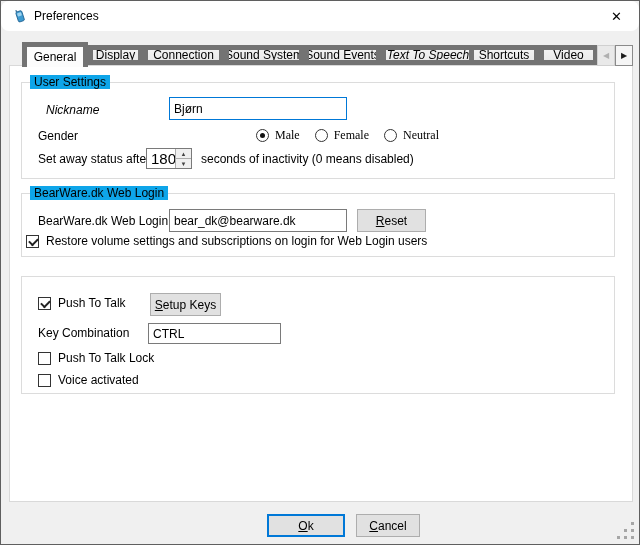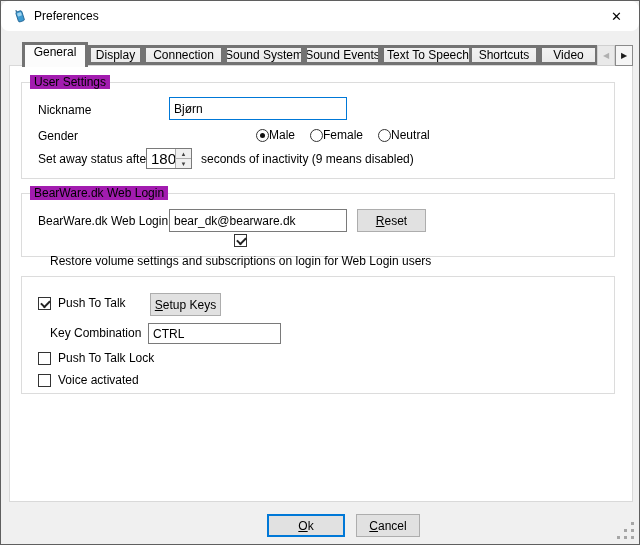--- a/index.html
+++ b/index.html
@@ -5,34 +5,34 @@
   html,body{margin:0;padding:0;background:#cfcfcf;font-family:"Liberation Sans",sans-serif;}
   .window{position:relative;width:640px;height:545px;background:#f0f0f0;border:1px solid #5f5f5f;
           box-sizing:border-box;font-size:12px;color:#000;overflow:hidden;}
   
   .titlebar{position:absolute;left:0;top:0;width:100%;height:30px;background:#ffffff;border-radius:8px;}
   .app-icon{position:absolute;left:11px;top:7px;width:16px;height:16px;}
   .title-text{position:absolute;left:33px;top:0;line-height:30px;font-size:12px;}
   .close-btn{position:absolute;top:0;right:0;width:45px;height:30px;display:flex;align-items:center;
              justify-content:center;font-size:13px;color:#000;cursor:default;}
   
-  .tab{position:absolute;top:44px;height:20px;box-sizing:border-box;border:3px solid #737373;
-       background:linear-gradient(#f2f2f2,#eaeaea);display:flex;align-items:flex-start;justify-content:center;
+  .tab{position:absolute;top:44px;height:20px;box-sizing:border-box;border:5px solid #737373;
+       background:linear-gradient(#f2f2f2,#eaeaea);display:flex;align-items:center;justify-content:center;
        font-size:12px;white-space:nowrap;overflow:hidden;z-index:1;}
   .tab[data-selected="true"]{top:41px;height:25px;background:#fcfcfc;border-bottom:none;z-index:3;}
   .tab-scroll{position:absolute;top:44px;height:21px;width:18px;box-sizing:border-box;z-index:4;
               display:flex;align-items:center;justify-content:center;font-size:8px;}
   .tab-scroll.left{left:596px;background:#e9e9e9;border:1px solid #d0d0d0;color:#b0b0b0;}
   .tab-scroll.right{left:614px;background:#f5f5f5;border:1px solid #8a8a8a;color:#1a1a1a;}
   
   .pane{position:absolute;left:8px;top:64px;width:624px;height:437px;background:#ffffff;
         border:1px solid #d9d9d9;box-sizing:border-box;z-index:2;}
   
   .groupbox{position:absolute;left:11px;width:594px;border:1px solid #dcdcdc;box-sizing:border-box;}
-  .groupbox .gb-title{position:absolute;top:-8px;left:8px;background:#a21caf;padding:0 4px;line-height:14px;}
+  .groupbox .gb-title{position:absolute;top:-8px;left:8px;background:#0ea5e9;padding:0 4px;line-height:14px;}
   .gb-user{top:16px;height:97px;}
   .gb-web{top:127px;height:64px;}
   .gb-voice{top:210px;height:118px;}
   .fl{position:absolute;line-height:14px;white-space:nowrap;}
   
   .txt{position:absolute;box-sizing:border-box;background:#fff;border:1px solid #7a7a7a;
        font-family:"Liberation Sans",sans-serif;font-size:12px;padding:2px 4px;margin:0;outline:none;}
   .txt.focused{border:1px solid #0078d7;}
   
   .btn{position:absolute;box-sizing:border-box;background:#e1e1e1;border:1px solid #adadad;
@@ -40,21 +40,21 @@
        justify-content:center;padding:0;cursor:default;white-space:nowrap;}
   .btn.default{border:2px solid #0078d7;}
   
   .check-row{position:absolute;display:flex;align-items:center;gap:7px;height:14px;}
   .cbox{width:13px;height:13px;box-sizing:border-box;background:#fff;border:1px solid #333;
         position:relative;flex:0 0 13px;}
   .cbox .tick{position:absolute;left:2px;top:2px;width:7px;height:4px;border-left:2px solid #222;
         border-bottom:2px solid #222;transform:rotate(-45deg);display:none;}
   .check-row[data-checked="true"] .cbox .tick{display:block;}
   .radio-row{position:absolute;display:flex;align-items:center;height:14px;}
-  .radio-opt{display:flex;align-items:center;}
+  .radio-opt{display:flex;align-items:center;gap:6px;font-family:Liberation Serif, serif;}
   .rdot{width:13px;height:13px;box-sizing:border-box;border:1px solid #333;border-radius:50%;
         background:#fff;position:relative;}
   .rdot .dot{position:absolute;left:3px;top:3px;width:5px;height:5px;border-radius:50%;
         background:#111;display:none;}
   .radio-opt[data-checked="true"] .rdot .dot{display:block;}
   
   .spinbox{position:absolute;left:124px;top:65px;width:46px;height:21px;box-sizing:border-box;
            border:1px solid #7a7a7a;background:#fff;display:flex;}
   .spin-input{flex:1;border:none;outline:none;font-family:"Liberation Sans",sans-serif;font-size:15px;
            padding:0 0 0 4px;width:24px;background:transparent;}
@@ -96,41 +96,41 @@
     </div>
   <div class="tab" style="left:142px;width:81px;" data-selected="false">
     <span>Connection</span>
     </div>
   <div class="tab" style="left:223px;width:80px;" data-selected="false">
     <span>Sound System</span>
     </div>
   <div class="tab" style="left:303px;width:77px;" data-selected="false">
     <span>Sound Events</span>
     </div>
-  <div class="tab" style="left:380px;width:94px;" data-selected="false">
+  <div class="tab" style="left:380px;width:94px;font-style:italic;" data-selected="false">
     <span>Text To Speech</span>
     </div>
   <div class="tab" style="left:468px;width:70px;" data-selected="false">
     <span>Shortcuts</span>
     </div>
   <div class="tab" style="left:538px;width:59px;" data-selected="false">
     <span>Video</span>
     </div>
   <div class="tab-scroll left">
     <span>◀</span>
     </div>
   <div class="tab-scroll right">
     <span>▶</span>
     </div>
 
   <div class="pane">
 
     <div class="groupbox gb-user">
       <span class="gb-title">User Settings</span>
-      <span class="fl" style="left:16px;top:20px;">Nickname</span>
+      <span class="fl" style="left:24px;top:20px;font-style:italic;">Nickname</span>
       <input class="txt focused" style="left: 147px; top: 14px; width: 178px; height: 23px;" value="Bjørn">
       <span class="fl" style="left:16px;top:46px;">Gender</span>
       <div class="radio-row" style="left:234px;top:45px;gap:15px;">
         <div class="radio-opt" data-checked="true">
           <span class="rdot">
               <span class="dot"></span>
             </span>
           <span>Male</span>
         </div>
         <div class="radio-opt" data-checked="false">
@@ -147,45 +147,45 @@
         <input class="spin-input" value="180" style="">
         <div class="spin-buttons">
           <div class="spin-btn up">
             <span>▲</span>
             </div>
           <div class="spin-btn">
             <span>▼</span>
             </div>
         </div>
       </div>
-      <span class="fl" style="left:179px;top:69px;">seconds of inactivity (9 means disabled)</span>
+      <span class="fl" style="left:179px;top:69px;">seconds of inactivity (0 means disabled)</span>
     </div>
 
     <div class="groupbox gb-web">
       <span class="gb-title">BearWare.dk Web Login</span>
       <span class="fl" style="left:16px;top:20px;">BearWare.dk Web Login ID</span>
       <input class="txt" style="left: 147px; top: 15px; width: 178px; height: 23px;" value="bear_dk@bearware.dk">
       <button class="btn" style="left:335px;top:15px;width:69px;height:23px;"><u>R</u>eset</button>
-      <div class="check-row" style="left:28px;top:40px;flex-direction:column;" data-checked="true">
+      <div class="check-row" style="left:4px;top:40px;" data-checked="true">
         <span class="cbox">
             <span class="tick"></span>
           </span>
         <span>Restore volume settings and subscriptions on login for Web Login users</span>
       </div>
     </div>
 
     <div class="groupbox gb-voice">
       <div class="check-row" style="left:16px;top:19px;" data-checked="true">
         <span class="cbox">
             <span class="tick"></span>
           </span>
         <span>Push To Talk</span>
       </div>
       <button class="btn" style="left:128px;top:16px;width:71px;height:23px;"><u>S</u>etup Keys</button>
-      <span class="fl" style="left:28px;top:49px;">Key Combination</span>
+      <span class="fl" style="left:16px;top:49px;">Key Combination</span>
       <input class="txt" style="left: 126px; top: 46px; width: 133px; height: 21px;" value="CTRL">
       <div class="check-row" style="left:16px;top:74px;" data-checked="false">
         <span class="cbox"></span>
         <span>Push To Talk Lock</span>
       </div>
       <div class="check-row" style="left:16px;top:96px;" data-checked="false">
         <span class="cbox"></span>
         <span>Voice activated</span>
       </div>
     </div>

